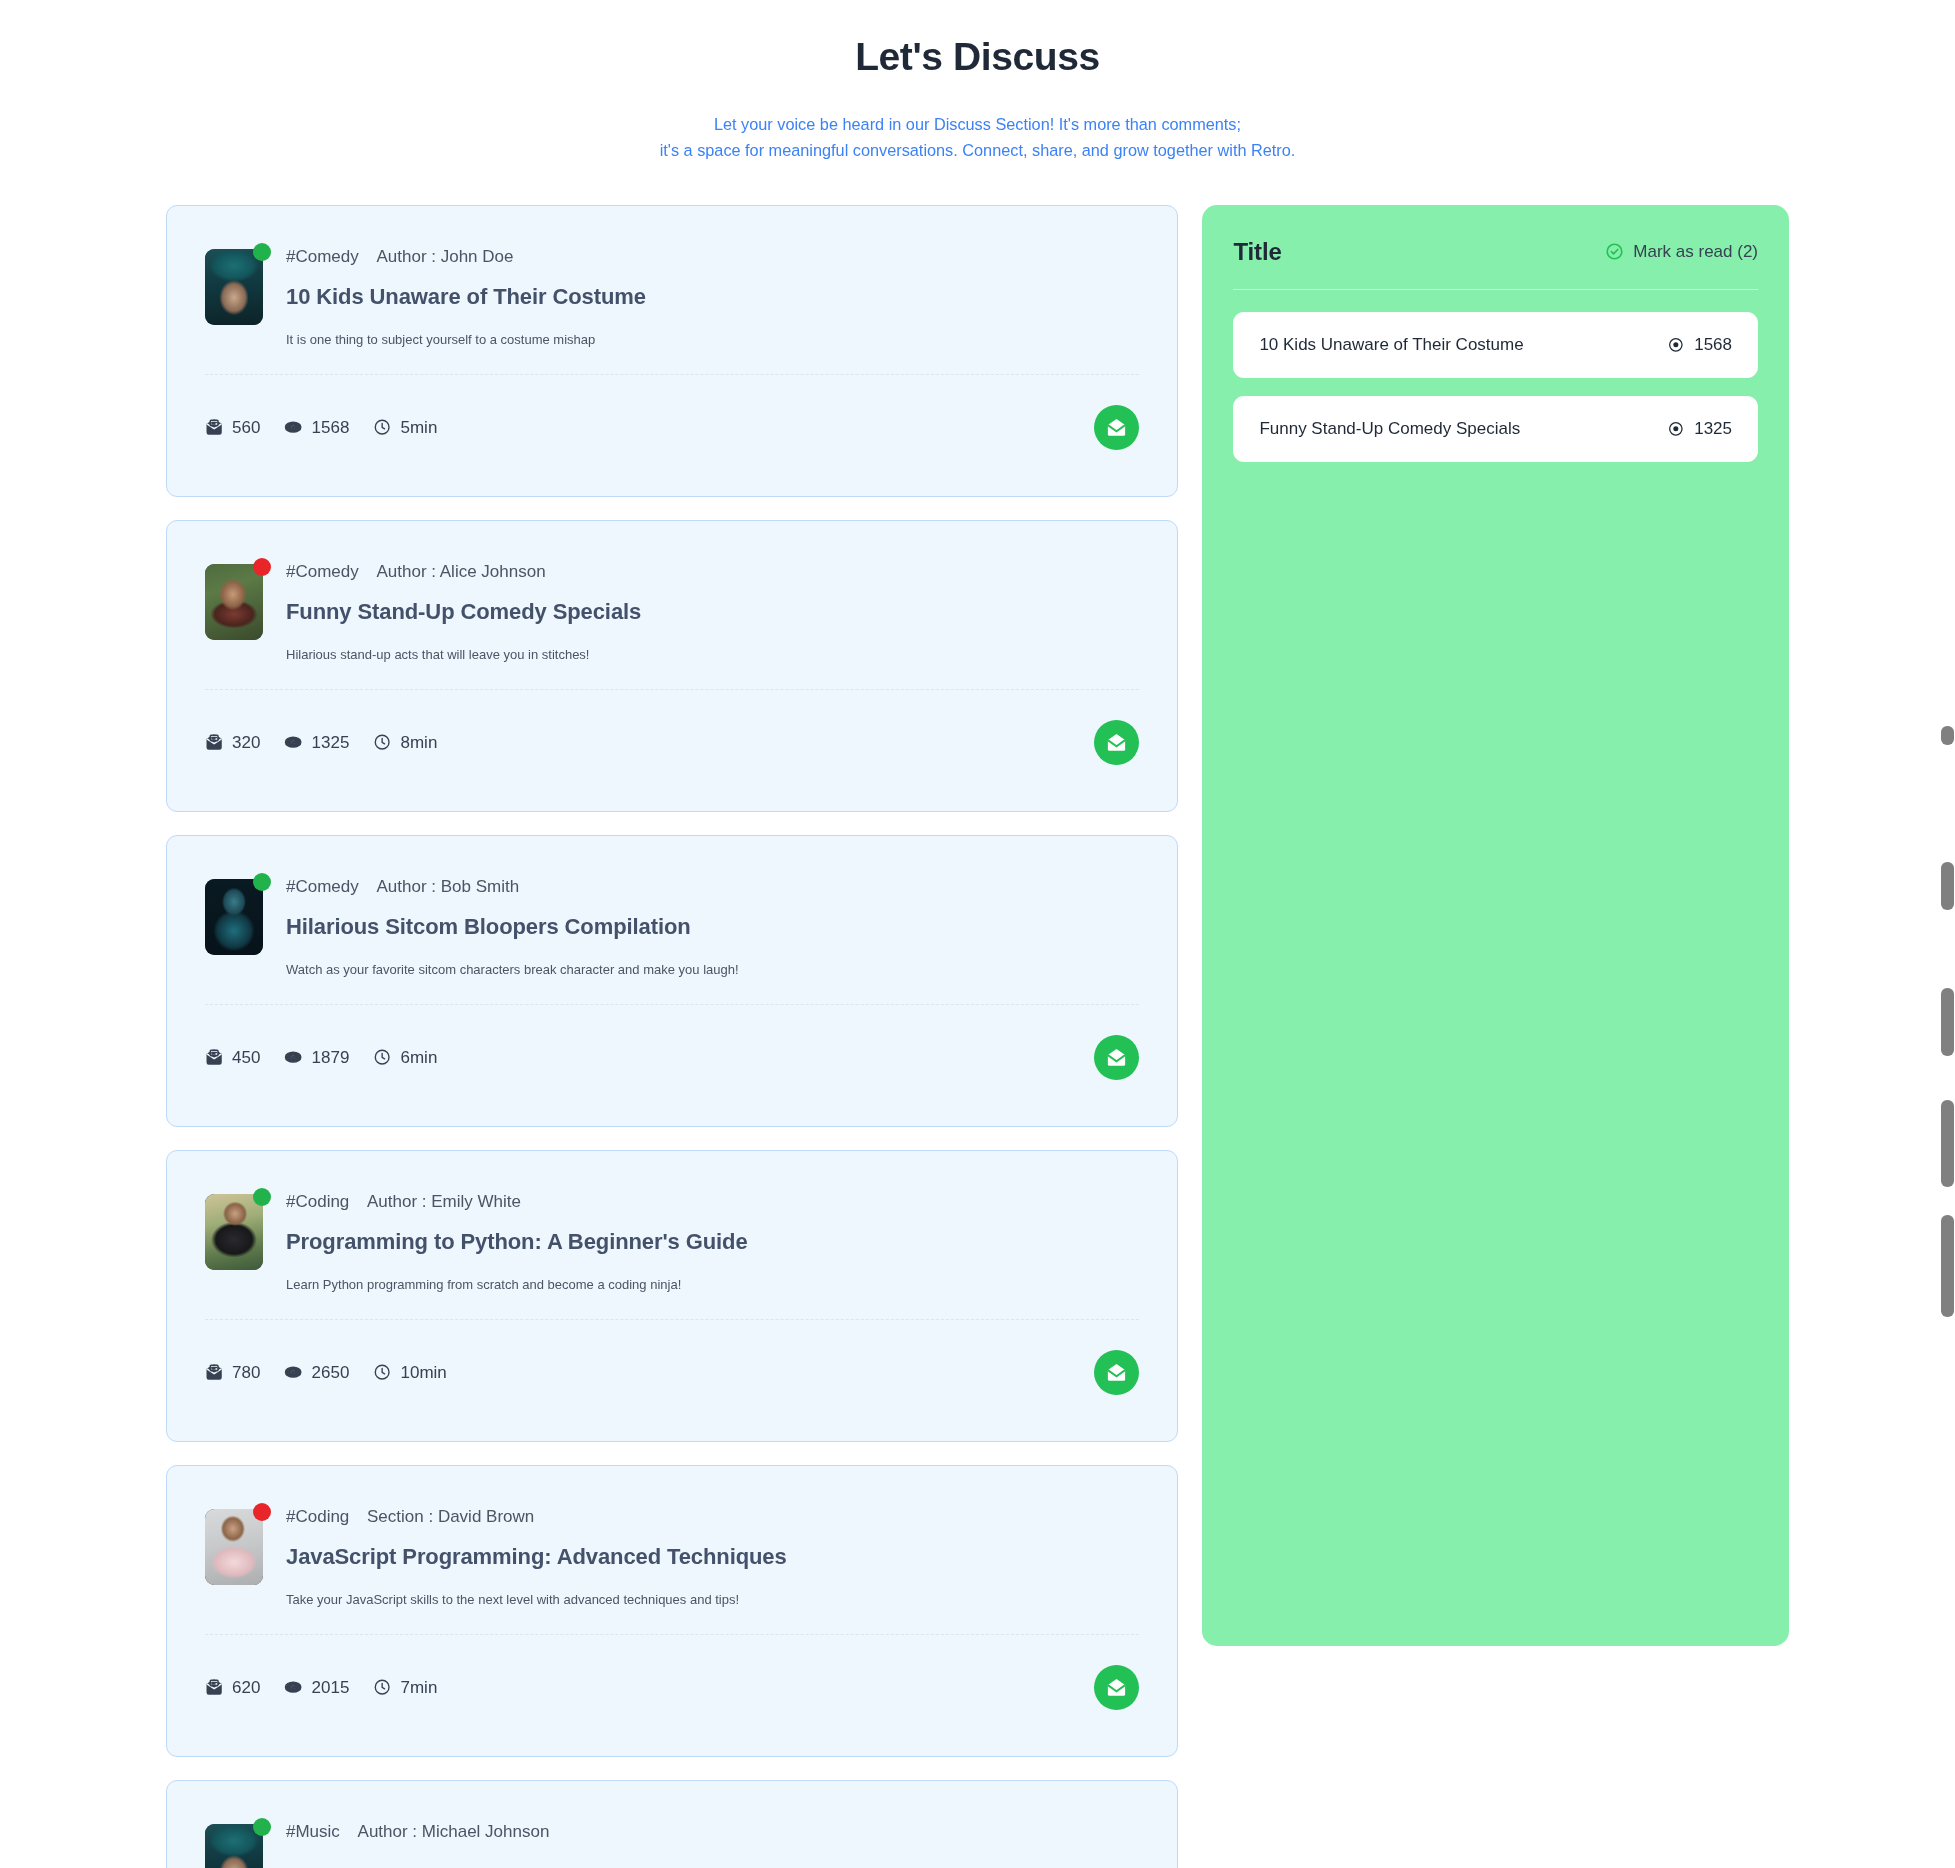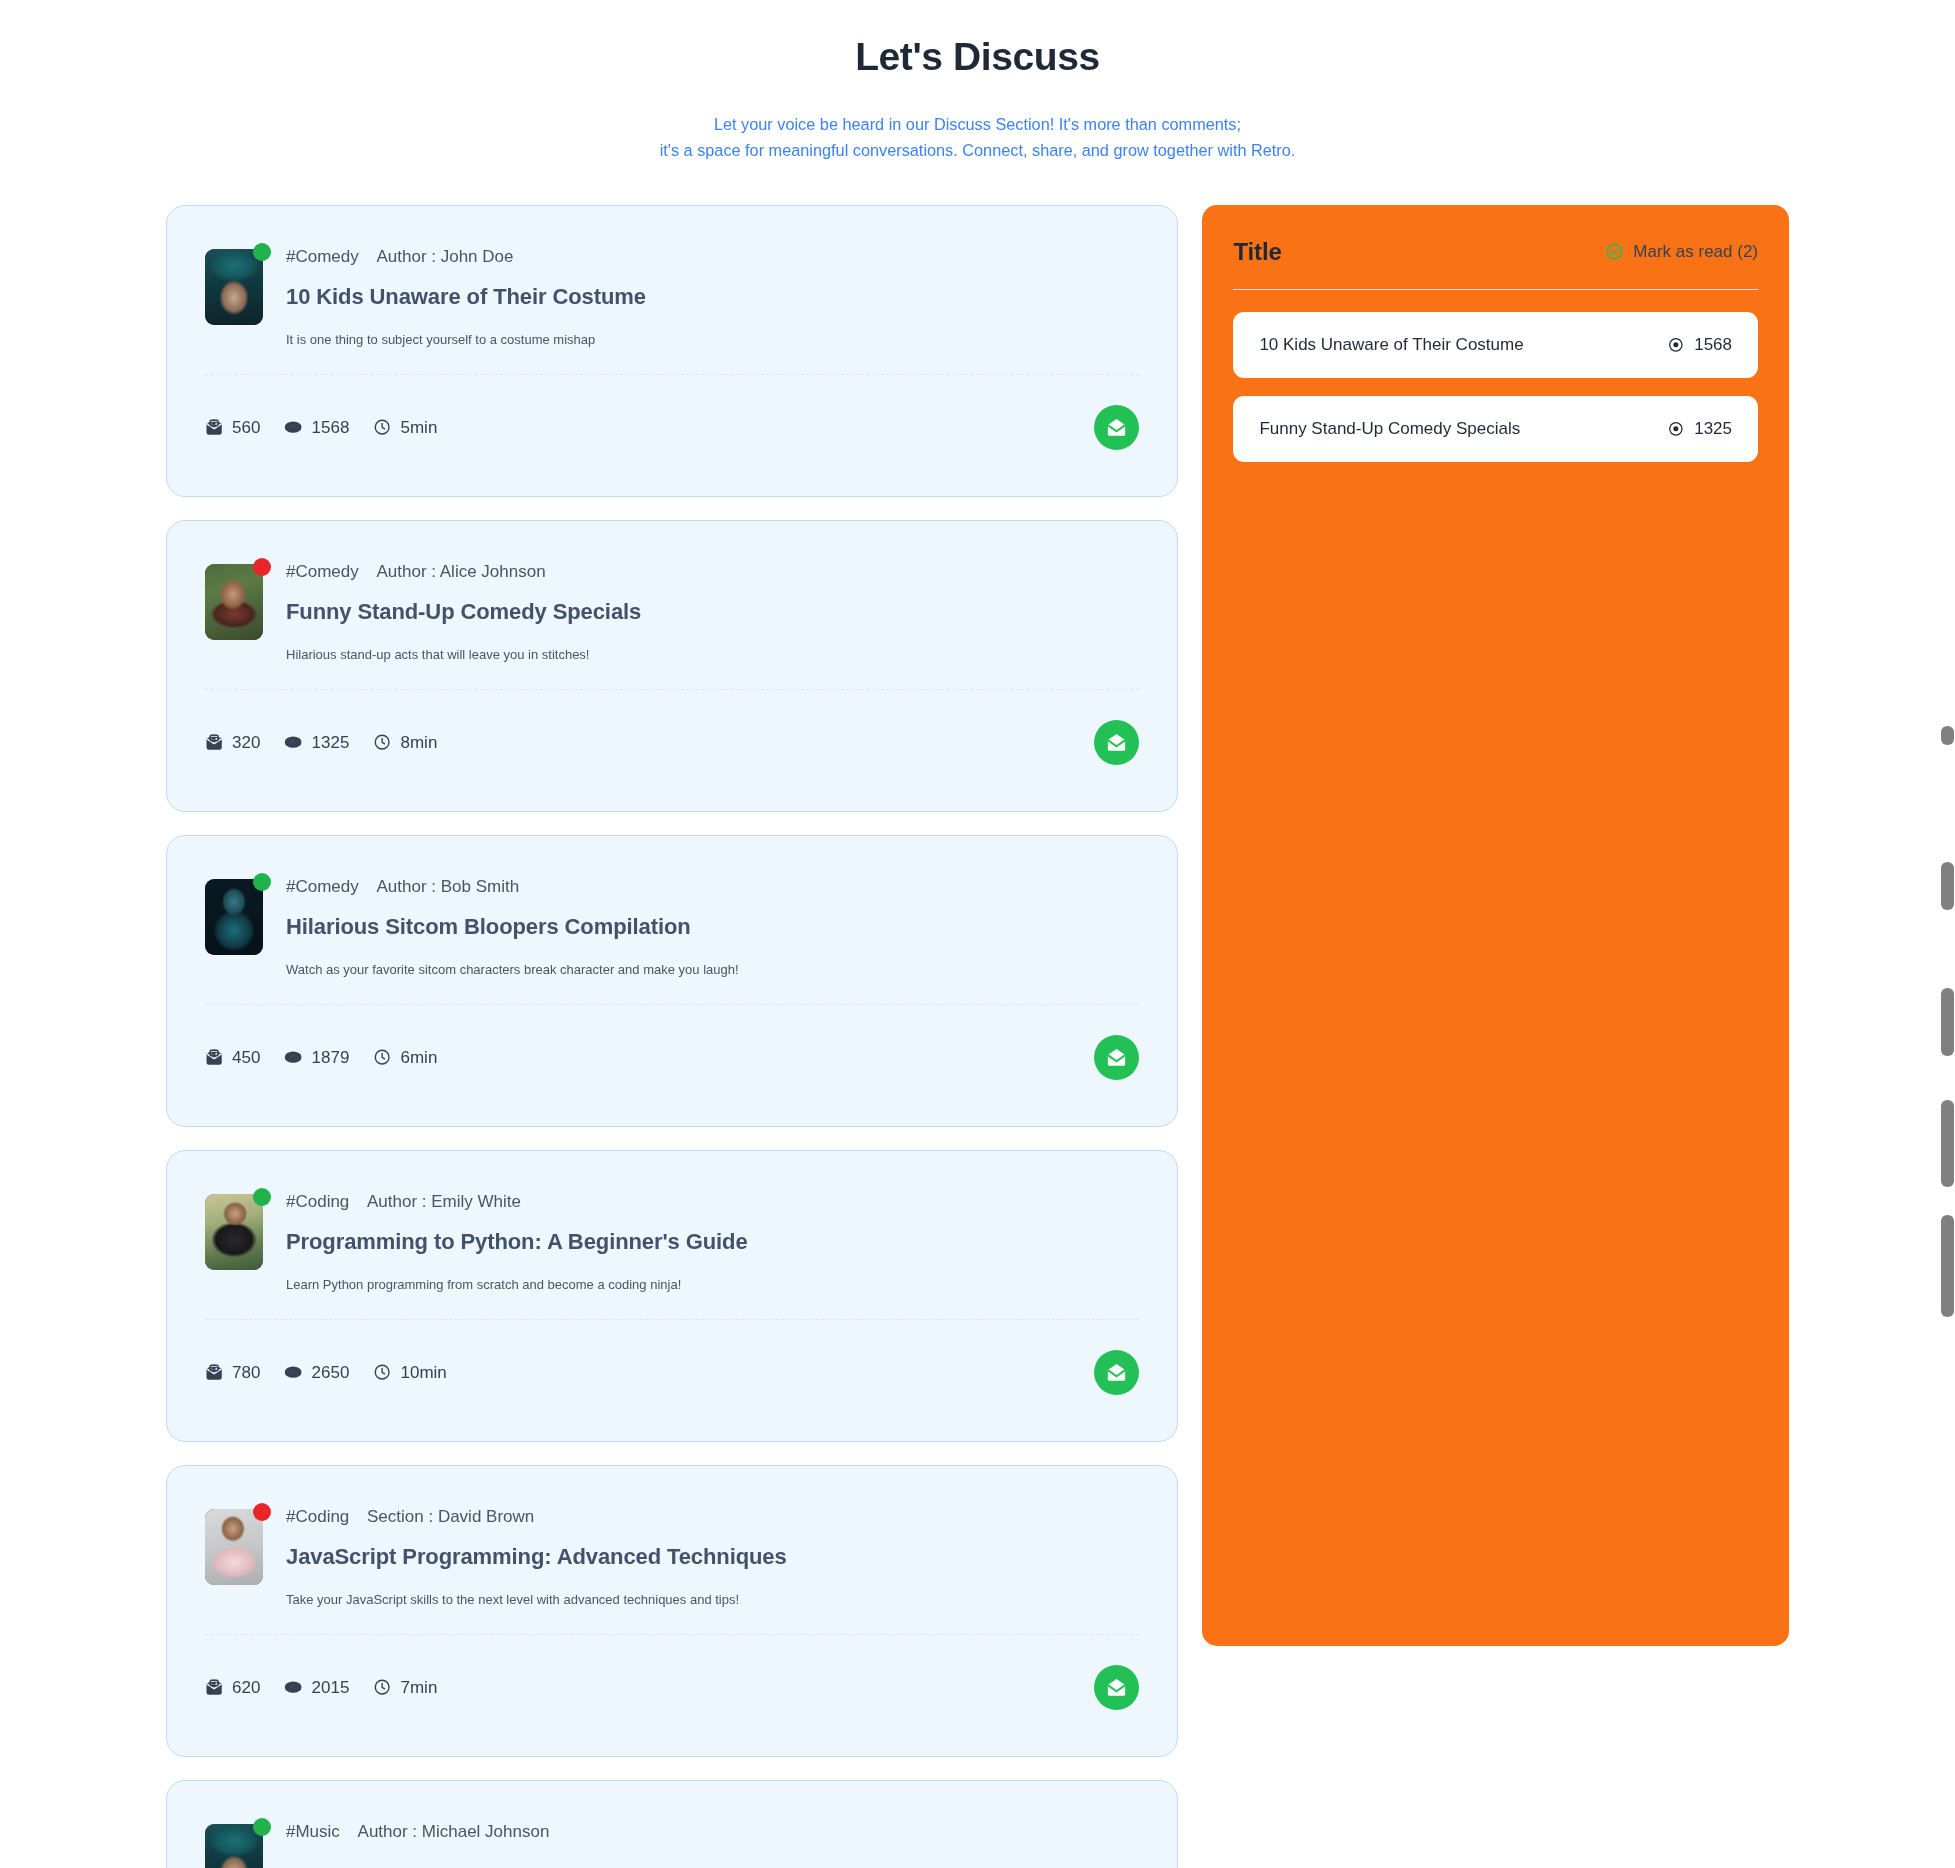--- a/index.html
+++ b/index.html
@@ -54,21 +54,21 @@
     display: flex;
     flex-direction: column;
     gap: 23px;
   }
 
   
   .post-card {
     position: relative;
     background: #eef6fe;
     border: 1.4px solid #bedaf9;
-    border-radius: 19px;
+    border-radius: 11px;
     padding: 30px 38px 30px 38px;
     min-height: 292px;
   }
 
   .post-top {
     display: flex;
     gap: 23px;
     align-items: flex-start;
   }
 
@@ -190,21 +190,21 @@
     display: flex;
     align-items: center;
     justify-content: center;
     cursor: pointer;
     flex: 0 0 auto;
   }
 
   
   .sidebar {
     flex: 1 1 auto;
-    background: #f97316;
+    background: #86efac;
     border-radius: 15px;
     padding: 33px 31px 31px 31px;
     min-height: 1441px;
   }
   .sidebar-head {
     display: flex;
     align-items: center;
     justify-content: space-between;
     padding-bottom: 23px;
     border-bottom: 1.4px solid #e3e6ea;

